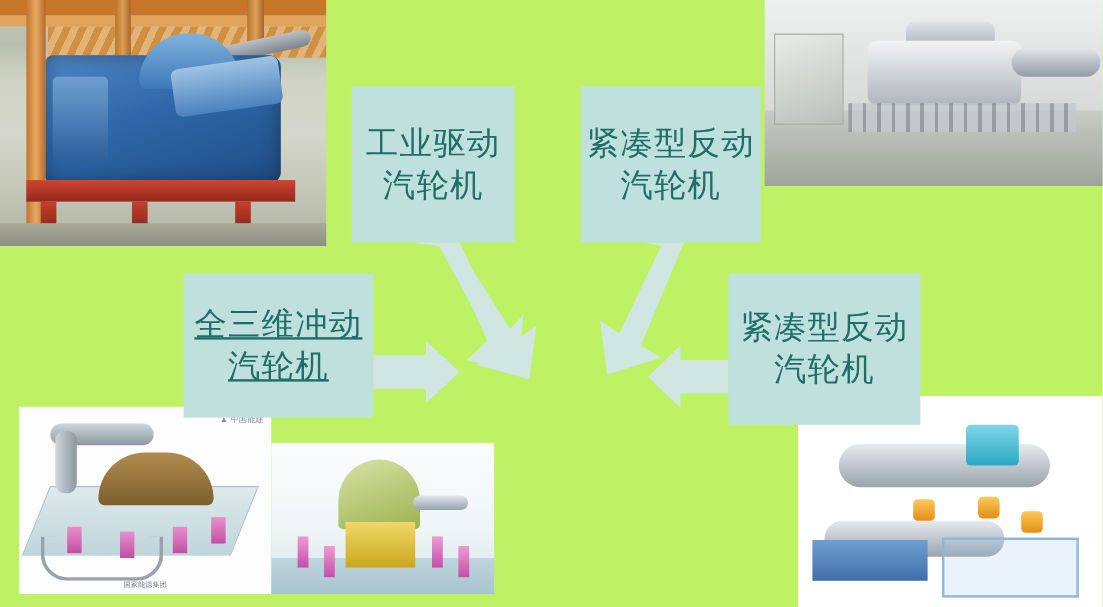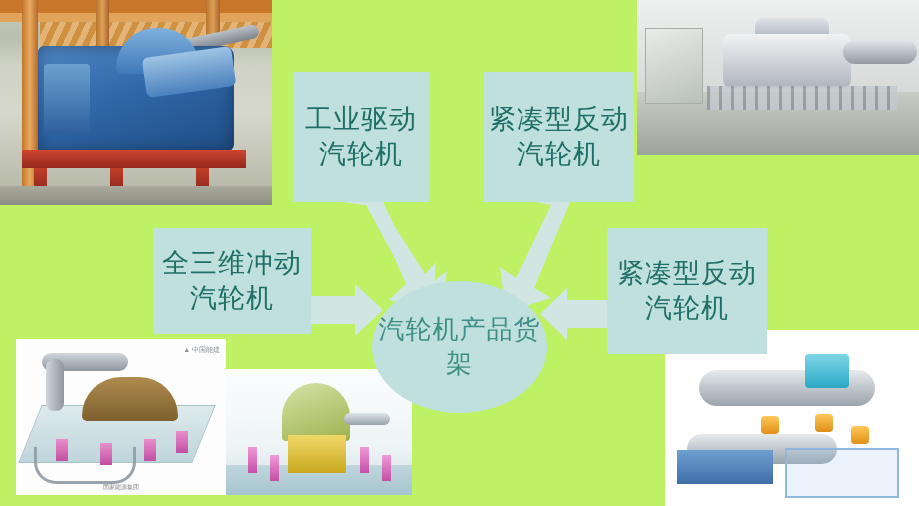--- a/index.html
+++ b/index.html
@@ -231,21 +231,21 @@
     align-items: center;
     justify-content: center;
     text-align: center;
     font-size: 27px;
     line-height: 1.28;
     letter-spacing: 1px;
     font-family: "Liberation Serif", "DejaVu Serif", serif;
   }
   #node-industrial { left: 293px; top: 72px; width: 136px; height: 130px; }
   #node-compact    { left: 484px; top: 72px; width: 150px; height: 130px; }
-  #node-impulse    { left: 153px; top: 228px; width: 158px; height: 106px; }
+  #node-impulse    { left: 153px; top: 228px; width: 158px; height: 120px; text-decoration: underline; }
   #node-lowtemp    { left: 607px; top: 228px; width: 160px; height: 126px; }
 
   #node-center {
     position: absolute;
     left: 372px; top: 281px; width: 175px; height: 132px;
     border-radius: 50%;
     background: #bfe0dd;
     color: #3f8f86;
     display: flex;
     align-items: center;
@@ -361,17 +361,14 @@
   </div>
 
   <div class="node" id="node-impulse">
     <span>全三维冲动汽轮机</span>
   </div>
 
   <div class="node" id="node-lowtemp">
     <span>紧凑型反动汽轮机</span>
   </div>
 
-  <div id="node-center">
-    <span>汽轮机产品货架</span>
-  </div>
 
 </div>
 
 </body></html>

